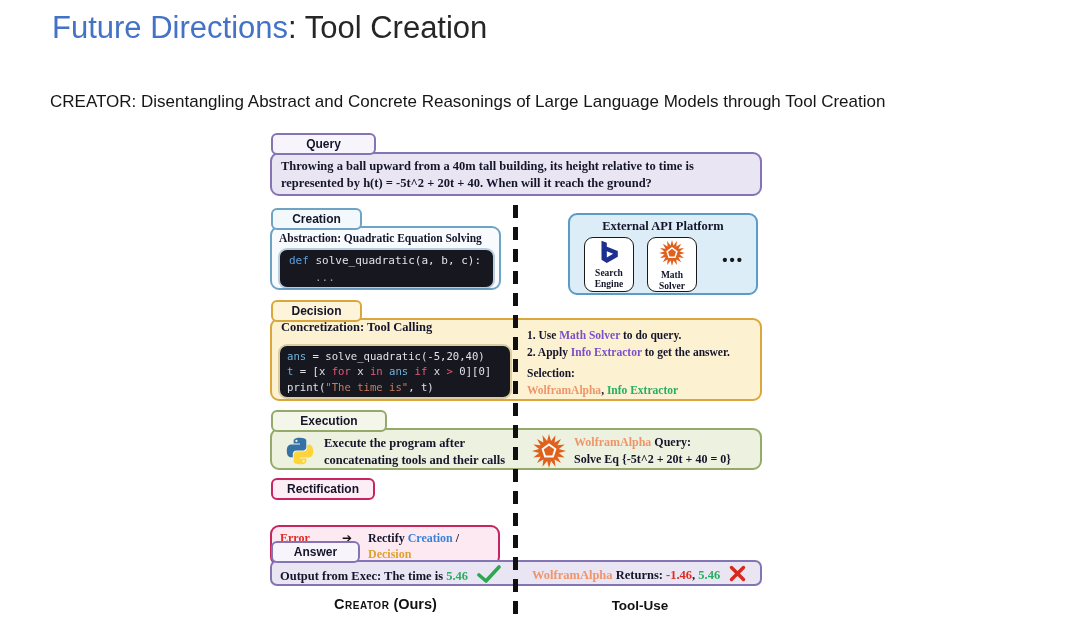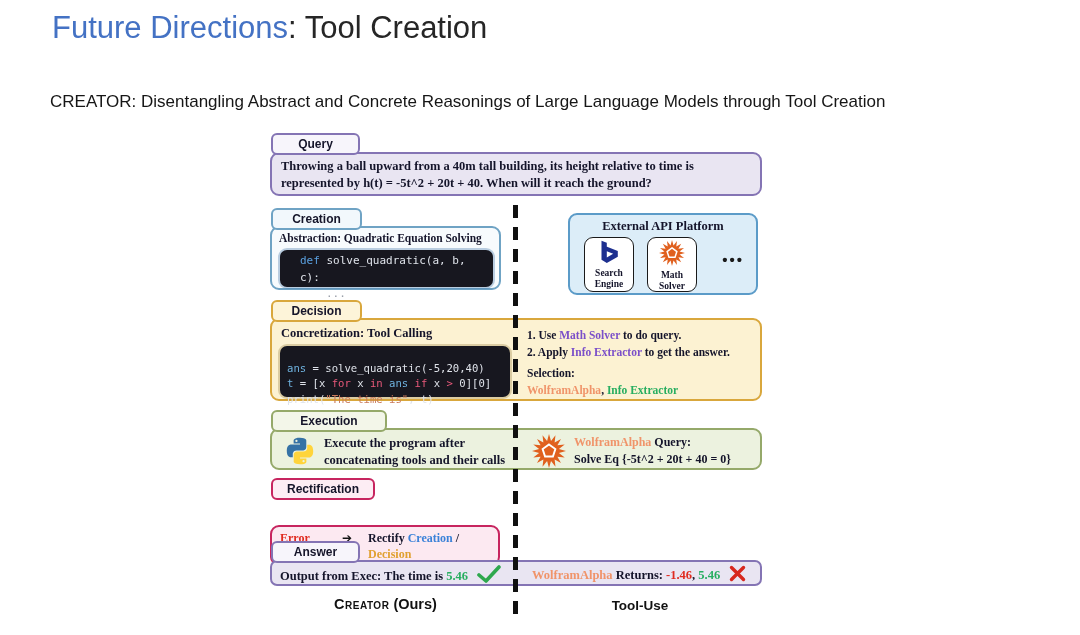--- a/index.html
+++ b/index.html
@@ -40,55 +40,55 @@
            background:repeating-linear-gradient(to bottom,#101010 0 13px,transparent 13px 22px);}
   
   .api-title{text-align:center;font-size:12.5px;margin-top:4px;}
   .api-cards{position:absolute;left:14px;top:22px;display:flex;gap:13px;}
   .api-card{width:50px;height:55px;background:#fff;border:1.6px solid #1a1a1a;border-radius:9px;
             text-align:center;box-sizing:border-box;padding-top:2px;}
   .api-card .lbl{font-size:9.5px;line-height:1.15;display:block;}
   .api-ellipsis{position:absolute;right:12px;top:36px;font-weight:700;font-size:15px;
                 letter-spacing:2px;color:#1a1a1a;}
   
-  .d-title{position:absolute;left:9px;top:6px;font-size:12.5px;}
-  .d-code{position:absolute;left:8px;top:26px;width:230px;height:51px;padding:15px 7px;
+  .d-title{position:absolute;left:9px;top:0;font-size:12.5px;}
+  .d-code{position:absolute;left:8px;top:26px;width:230px;height:51px;padding:3px 7px;
           font-size:10.6px;line-height:1.45;box-shadow:0 0 0 2px rgba(120,90,20,.25);}
   .d-right{position:absolute;left:255px;top:7px;width:233px;font-size:11.5px;line-height:1.5;}
   .d-sel{margin-top:3px;}
   
   .e-left-text{position:absolute;left:52px;top:5px;font-size:12.5px;line-height:1.35;}
   .e-right-text{position:absolute;left:302px;top:4px;font-size:12px;line-height:1.4;white-space:nowrap;}
   
   .r-grid{display:grid;grid-template-columns:62px 26px auto;padding:3px 6px 0 8px;
           font-size:12px;line-height:1.35;}
   .r-arrow{font-family:"DejaVu Sans",sans-serif;font-weight:700;color:#111;}
   
   .a-left{position:absolute;left:8px;top:3px;font-size:12.5px;white-space:nowrap;}
   .a-right{position:absolute;left:260px;top:3px;font-size:12.5px;white-space:nowrap;}
   .mark{display:inline-block;vertical-align:-3px;margin-left:6px;}
   
   .footer{position:absolute;z-index:6;font-weight:700;color:#111;text-align:center;}
   .sc{font-variant:small-caps;letter-spacing:.5px;}
-  .codeblock-creation{position:absolute;left:8px;top:22px;width:213px;height:37px;padding:3px 20px;
+  .codeblock-creation{position:absolute;left:8px;top:22px;width:213px;height:37px;padding:3px 9px;
           font-size:11px;line-height:1.5;box-shadow:0 0 0 2px rgba(70,120,170,.35);}
 </style>
 </head>
 <body>
 
 <div class="slide">
 
   <div class="title">
     <span class="hl">Future Directions</span><span class="rest">: Tool Creation</span>
   </div>
   <div class="subtitle">CREATOR: Disentangling Abstract and Concrete Reasonings of Large Language Models through Tool Creation</div>
 
   <div class="divider"></div>
 
-  <div class="tab q-tab" style="left:271px;top:133px;width:89px;">Query</div>
+  <div class="tab q-tab" style="left:271px;top:133px;width:105px;">Query</div>
   <div class="panel q-panel serif" style="left:270px;top:152px;width:492px;height:44px;padding:4px 9px;font-size:12.5px;line-height:1.38;">
     <span>Throwing a ball upward from a 40m tall building, its height relative to time is represented by h(t) = -5t^2 + 20t + 40. When will it reach the ground?</span>
   </div>
 
   <div class="tab c-tab" style="left:271px;top:208px;width:91px;">Creation</div>
   <div class="panel c-panel" style="left:270px;top:226px;width:231px;height:64px;">
     <div class="serif" style="margin:4px 7px 0;font-size:11.5px;white-space:nowrap;">Abstraction: Quadratic Equation Solving</div>
     <div class="code codeblock-creation">
       <div><span class="fn">def</span><span> solve_quadratic(a, b, c):</span></div>
       <div class="dim" style="padding-left:26px;">...</div>

